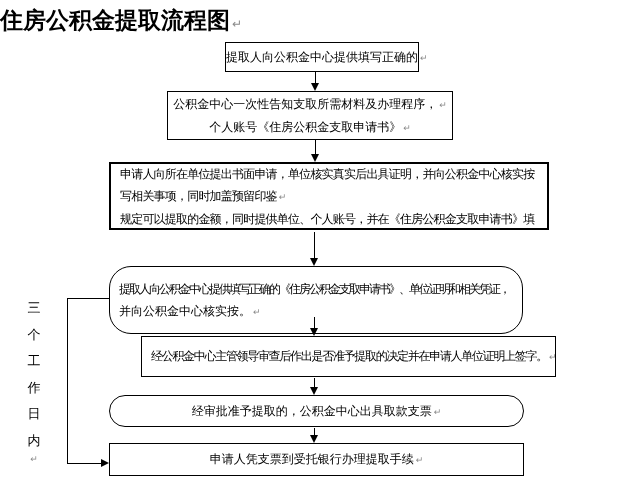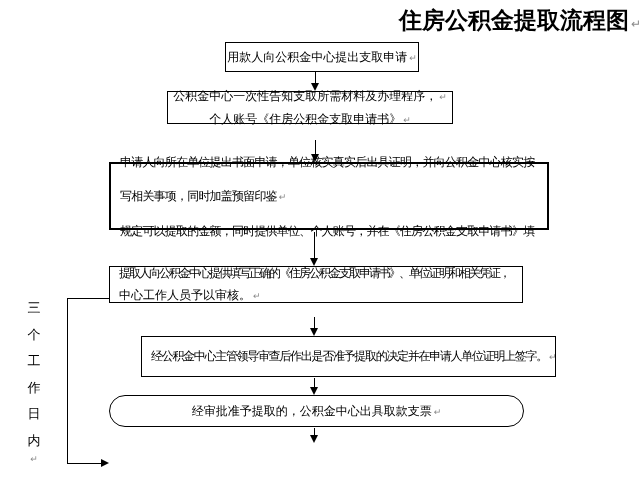--- a/index.html
+++ b/index.html
@@ -1,36 +1,36 @@
 <!DOCTYPE html>
 <html><head>
 <meta charset="utf-8">
 <style>
   html,body{margin:0;padding:0;background:#ffffff;}
   .canvas{
     position:relative;width:641px;height:500px;background:#ffffff;
     font-family:"Liberation Sans", sans-serif;color:#000;overflow:hidden;
   }
   .title{
-    position:absolute;left:0;top:5px;width:100%;text-align:right;
+    position:absolute;left:0;top:5px;width:100%;text-align:left;
     font-size:23px;font-weight:bold;white-space:nowrap;
   }
   .title .mark{font-size:12px;}
   .mark{color:#8a8a8a;font-size:9px;margin-left:2px;font-weight:normal;}
   .box{
     position:absolute;border:1px solid #000;box-sizing:border-box;
     display:flex;flex-direction:column;justify-content:center;background:#fff;
   }
   .box .line{font-size:12px;line-height:22px;white-space:nowrap;}
   .center .line{text-align:center;}
   .left .line{text-align:left;padding-left:9px;}
   .b1{left:225px;top:42px;width:194px;height:30px;}
-  .b2{left:167px;top:91px;width:286px;height:33px;justify-content:center;}
-  .b3{left:109px;top:162px;width:440px;height:68px;border-width:2px;gap:12px;}
-  .b4{left:109px;top:266px;width:414px;height:37px;}
+  .b2{left:167px;top:91px;width:286px;height:49px;justify-content:center;}
+  .b3{left:109px;top:162px;width:440px;height:68px;border-width:2px;}
+  .b4{left:109px;top:266px;width:414px;height:68px;border-radius:22px;}
   .b5{left:109px;top:336px;width:415px;height:41px;margin-left:32px;}
   .b6{left:109px;top:395px;width:415px;height:32px;border-radius:16px;}
   .b7{left:109px;top:443px;width:415px;height:33px;}
   .ls1{letter-spacing:-0.8px;}
   .ls2{letter-spacing:-2px;}
   .ls3{letter-spacing:-1.3px;}
   .arrow{position:absolute;width:9px;}
   .arrow .shaft{position:absolute;left:4px;top:0;width:1px;height:calc(100% - 7px);background:#000;}
   .arrow .head{
     position:absolute;left:0;bottom:0;width:0;height:0;
@@ -61,21 +61,21 @@
 <body>
 
 <div class="canvas">
 
   <div class="title">
     <span>住房公积金提取流程图</span><span class="mark">↵</span>
   </div>
 
   <div class="box b1 center">
     <div class="line">
-      <span>用款人向公积金中心提出支取申请</span><span class="mark">↵</span>
+      <span>提取人向公积金中心提供填写正确的</span><span class="mark">↵</span>
     </div>
   </div>
 
   <div class="arrow a1">
       <div class="shaft"></div>
       <div class="head"></div>
     </div>
 
   <div class="box b2 center">
     <div class="line">
@@ -106,21 +106,21 @@
   <div class="arrow a3">
       <div class="shaft"></div>
       <div class="head"></div>
     </div>
 
   <div class="box b4 left">
     <div class="line ls2">
       <span>提取人向公积金中心提供填写正确的《住房公积金支取申请书》、单位证明和相关凭证，</span>
     </div>
     <div class="line">
-      <span>中心工作人员予以审核。</span><span class="mark">↵</span>
+      <span>并向公积金中心核实按。</span><span class="mark">↵</span>
     </div>
   </div>
 
   <div class="arrow a4">
       <div class="shaft"></div>
       <div class="head"></div>
     </div>
 
   <div class="box b5 left">
     <div class="line ls3">
@@ -137,20 +137,25 @@
     <div class="line">
       <span>经审批准予提取的，公积金中心出具取款支票</span><span class="mark">↵</span>
     </div>
   </div>
 
   <div class="arrow a6">
       <div class="shaft"></div>
       <div class="head"></div>
     </div>
 
+  <div class="box b7 center">
+    <div class="line">
+      <span>申请人凭支票到受托银行办理提取手续</span><span class="mark">↵</span>
+    </div>
+  </div>
 
   <div class="br-v"></div>
   <div class="br-h1"></div>
   <div class="br-h2"></div>
   <div class="br-head"></div>
 
   <div class="side">
     <div>三</div>
     <div>个</div>
     <div>工</div>

